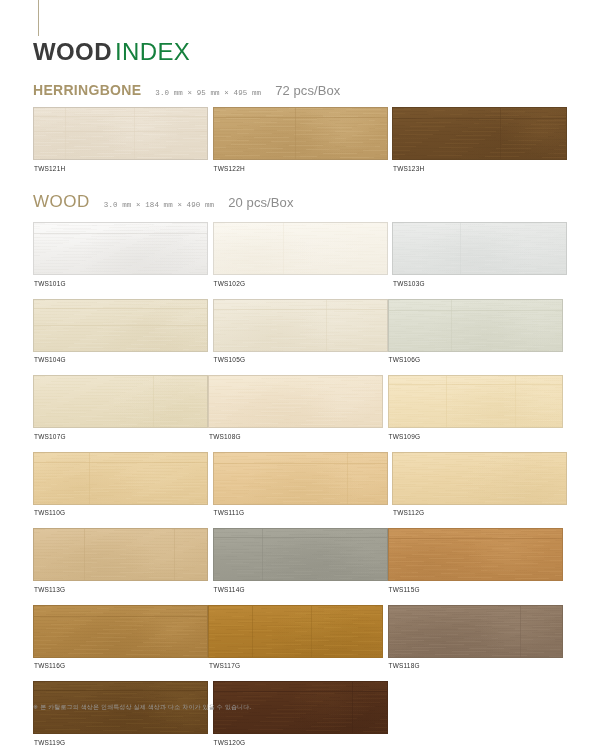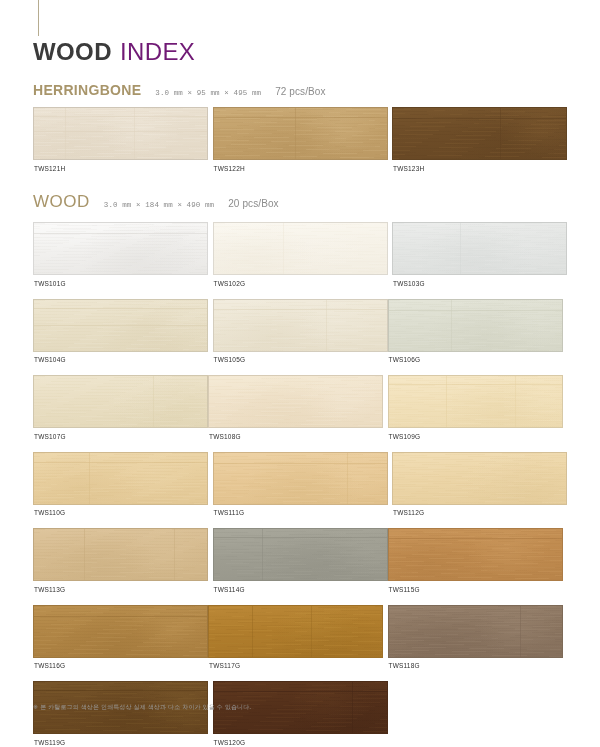--- a/index.html
+++ b/index.html
@@ -17,35 +17,35 @@
     background:#b6ac90;
   }
 
   
   .page-title{
     position:absolute;left:33px;top:38px;
     font-size:24px;letter-spacing:.4px;line-height:28px;
     white-space:nowrap;
   }
   .page-title .t-strong{font-weight:700;color:#3b3b3b;}
-  .page-title .t-light{font-weight:400;color:#701a75;margin-left:8px;}
+  .page-title .t-light{font-weight:400;color:#15803d;margin-left:3px;}
 
   
   .section{position:absolute;left:33px;width:568px;}
   .sec-head{display:flex;align-items:baseline;white-space:nowrap;}
   .sec-name{
     color:#a8956a;font-weight:700;letter-spacing:.3px;
   }
   .sec-name.big{font-size:14px;}
   .sec-name.xbig{font-size:17px;font-weight:400;color:#a8956a;letter-spacing:.5px;}
   .sec-spec{
     color:#8c8c8c;font-size:7.5px;margin-left:14px;letter-spacing:.1px;font-family:Liberation Mono, monospace;
   }
   .sec-qty{
-    color:#8c8c8c;font-size:10px;margin-left:14px;letter-spacing:.1px;
+    color:#8c8c8c;font-size:13px;margin-left:14px;letter-spacing:.1px;
   }
 
   
   .grid{display:flex;flex-wrap:wrap;}
   .cell{width:175px;margin-right:4.5px;}
   .cell:nth-child(3n){margin-right:0;}
   .swatch{
     width:175px;height:53px;display:block;position:relative;
     border:0.5px solid rgba(0,0,0,.10);box-sizing:border-box;
     overflow:hidden;

